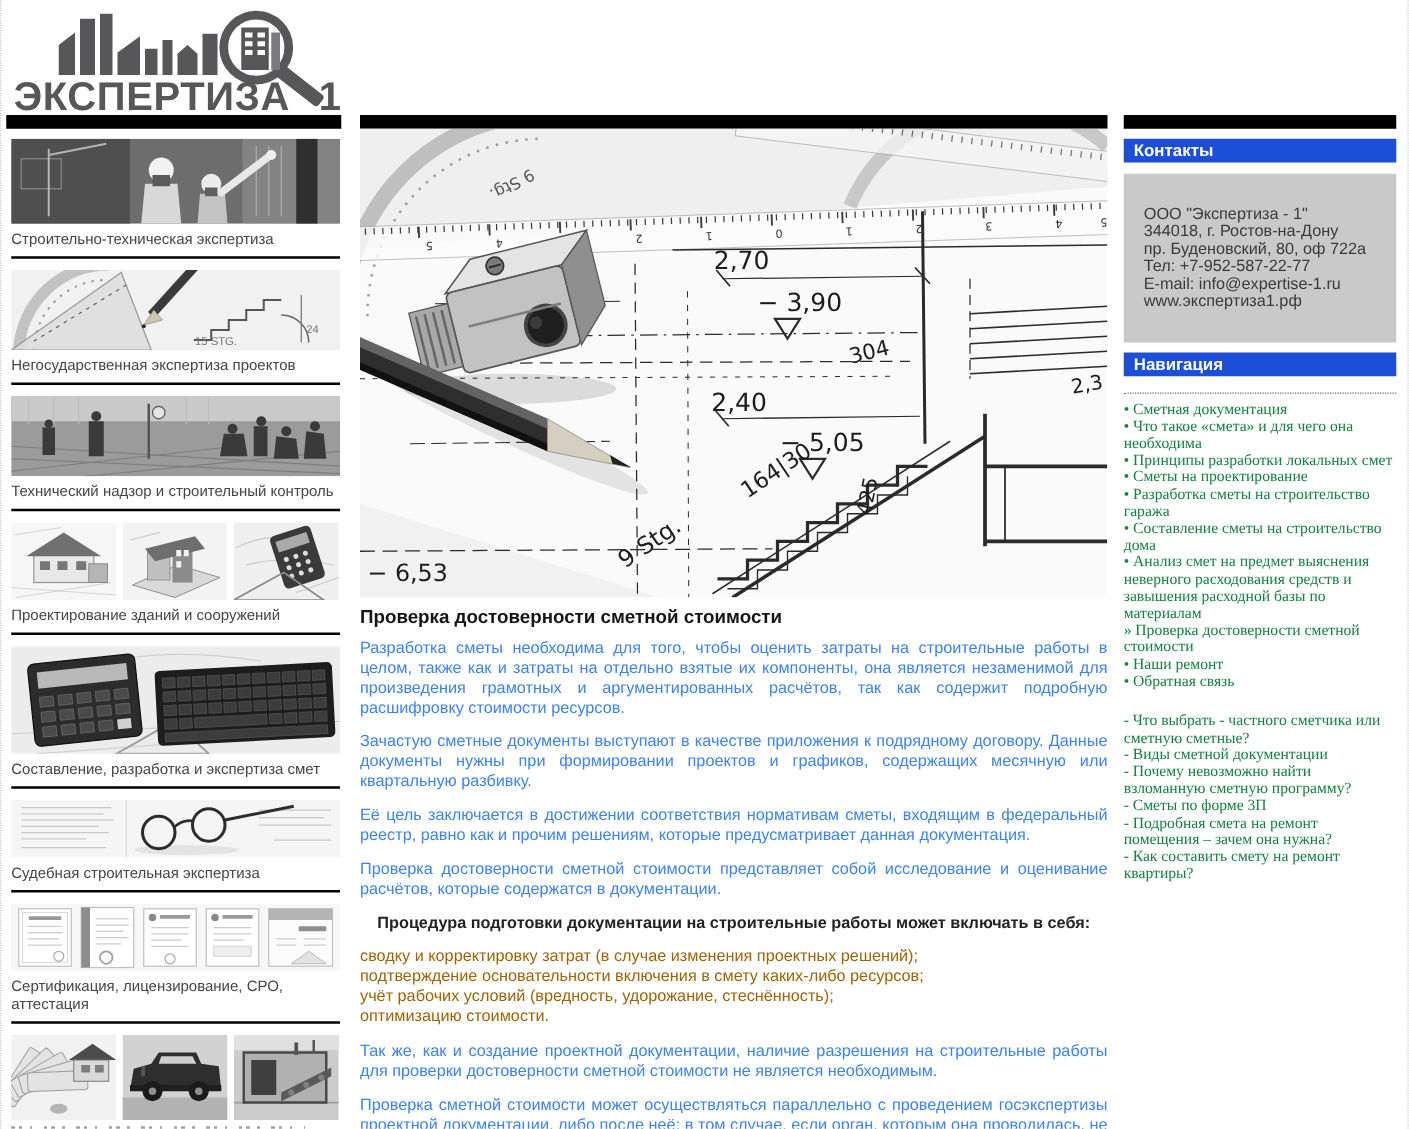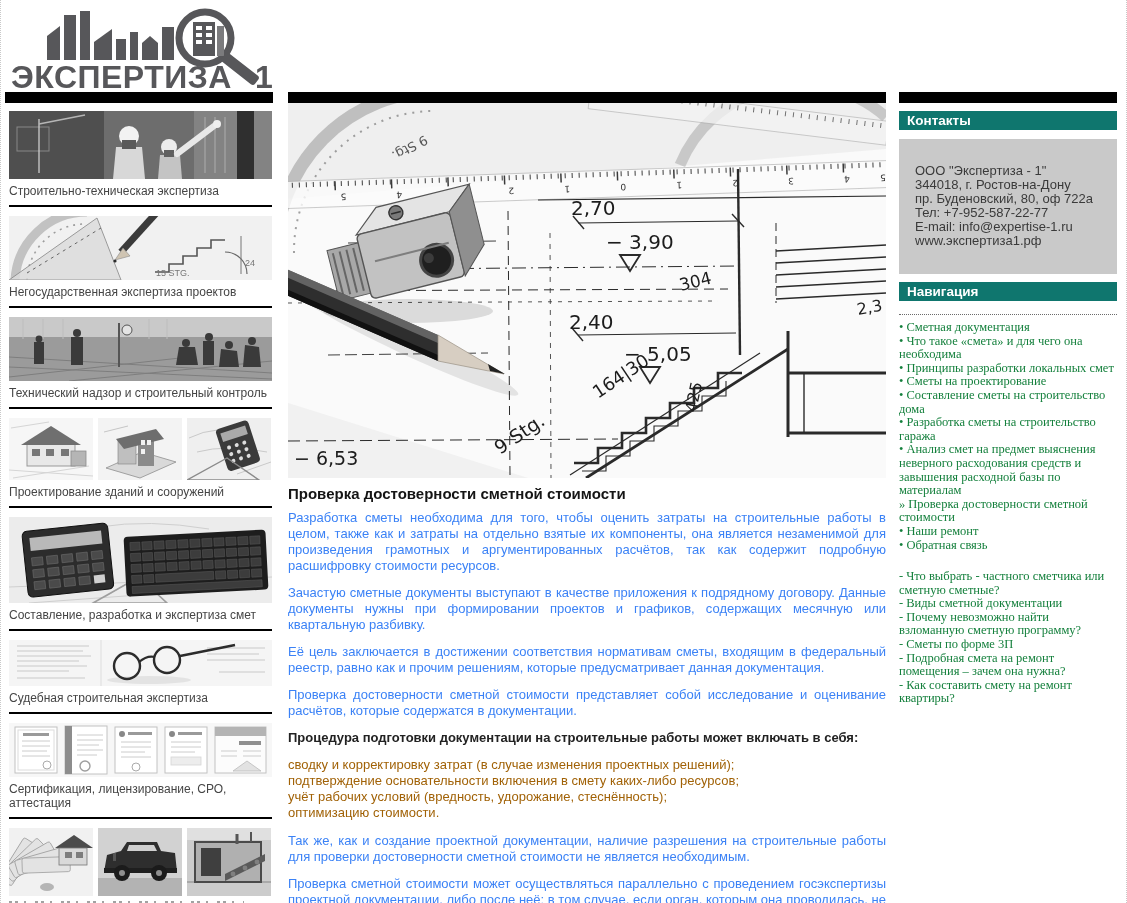--- a/index.html
+++ b/index.html
@@ -32,28 +32,28 @@
   .label-sliver {
     margin-top:5px; height:4px; width:235px; opacity:.55;
     background:repeating-linear-gradient(90deg,#555 0 3px,transparent 3px 6px,#555 6px 9px,transparent 9px 15px,#555 15px 17px,transparent 17px 26px);
   }
 
   
   .hero { width:598px; height:375px; background:#fbfbfb; overflow:hidden; }
   .hero svg { display:block; }
   h1.page-title { font-size:15px; line-height:17px; color:#151515; margin:7px 0 8px 0; font-weight:bold; }
   .col-main p { font-size:13px; line-height:16px; text-align:justify; margin:0 0 11px 0; color:#3b82f6; }
-  .col-main p.proc-head { font-weight:bold; color:#222; text-align:left; margin:2px 0 11px 0; }
+  .col-main p.proc-head { font-weight:bold; color:#222; text-align:center; margin:2px 0 11px 0; }
   .proc-line { font-size:13px; line-height:16px; color:#a16207; }
   .proc-group { margin:0 0 12px 0; }
 
   
   .col-right { font-size:12.5px; }
   .r-header {
-    background:#0f766e; color:#fff; font-weight:bold; font-size:13.5px;
+    background:#1d4ed8; color:#fff; font-weight:bold; font-size:13.5px;
     line-height:19px; height:19px; padding:0 0 0 8px; margin-top:8px;
   }
   .contacts-box {
     background:#c9c9c9; color:#3a3a3a; margin-top:9px;
     padding:25px 14px 26px 16px; font-size:13px; line-height:14px;
   }
   .dotted-rule { border:0; border-top:1px dotted #6b6b6b; margin:13px 0 6px 0; }
   .nav-list  { margin-top:0; }
   .nav-item, .pub-item { font-size:12.5px; line-height:13.6px; color:#15803d; cursor:pointer;font-family:Liberation Serif, serif; }
   .nav-item .mk, .pub-item .mk { margin-right:3px; }
@@ -640,22 +640,22 @@
       <div>www.экспертиза1.рф</div>
     </div>
 
     <div class="r-header">Навигация</div>
     <hr class="dotted-rule">
     <div class="nav-list">
       <div class="nav-item"><span class="mk">•</span><span>Сметная документация</span></div>
       <div class="nav-item"><span class="mk">•</span><span>Что такое «смета» и для чего она необходима</span></div>
       <div class="nav-item"><span class="mk">•</span><span>Принципы разработки локальных смет</span></div>
       <div class="nav-item"><span class="mk">•</span><span>Сметы на проектирование</span></div>
+      <div class="nav-item"><span class="mk">•</span><span>Разработка сметы на строительство гаража</span></div>
       <div class="nav-item"><span class="mk">•</span><span>Составление сметы на строительство дома</span></div>
-      <div class="nav-item"><span class="mk">•</span><span>Разработка сметы на строительство гаража</span></div>
       <div class="nav-item"><span class="mk">•</span><span>Анализ смет на предмет выяснения неверного расходования средств и завышения расходной базы по материалам</span></div>
       <div class="nav-item"><span class="mk">»</span><span>Проверка достоверности сметной стоимости</span></div>
       <div class="nav-item"><span class="mk">•</span><span>Наши ремонт</span></div>
       <div class="nav-item"><span class="mk">•</span><span>Обратная связь</span></div>
     </div>
 
     <div class="pubs-gap"></div>
     <div class="pub-list">
       <div class="pub-item"><span class="mk">-</span><span>Что выбрать - частного сметчика или сметную сметные?</span></div>
       <div class="pub-item"><span class="mk">-</span><span>Виды сметной документации</span></div>

